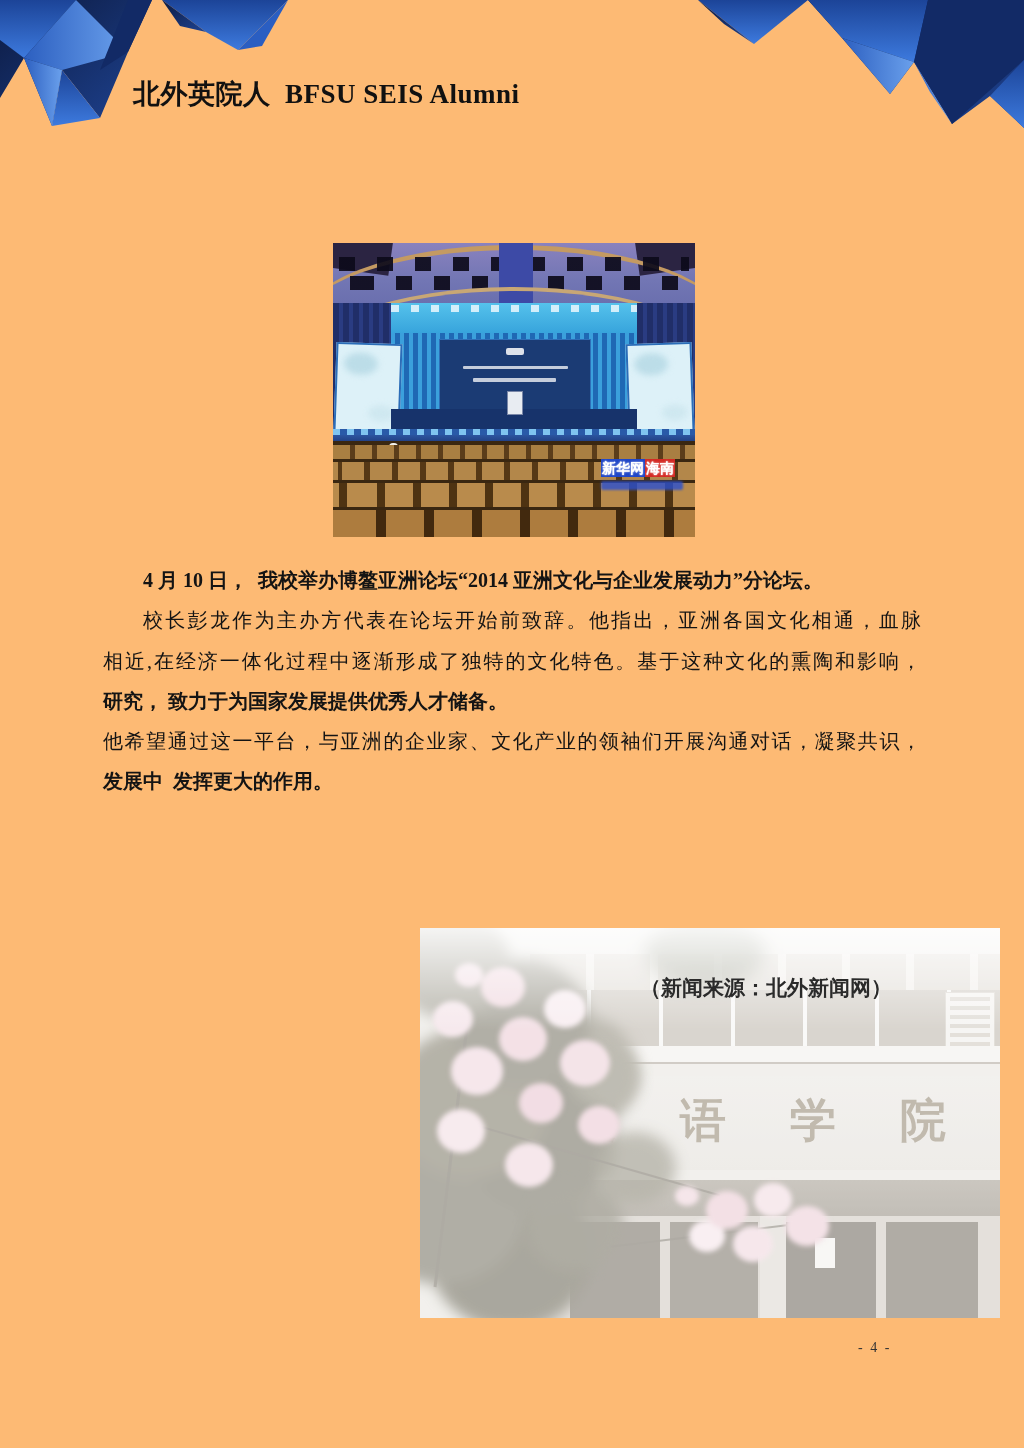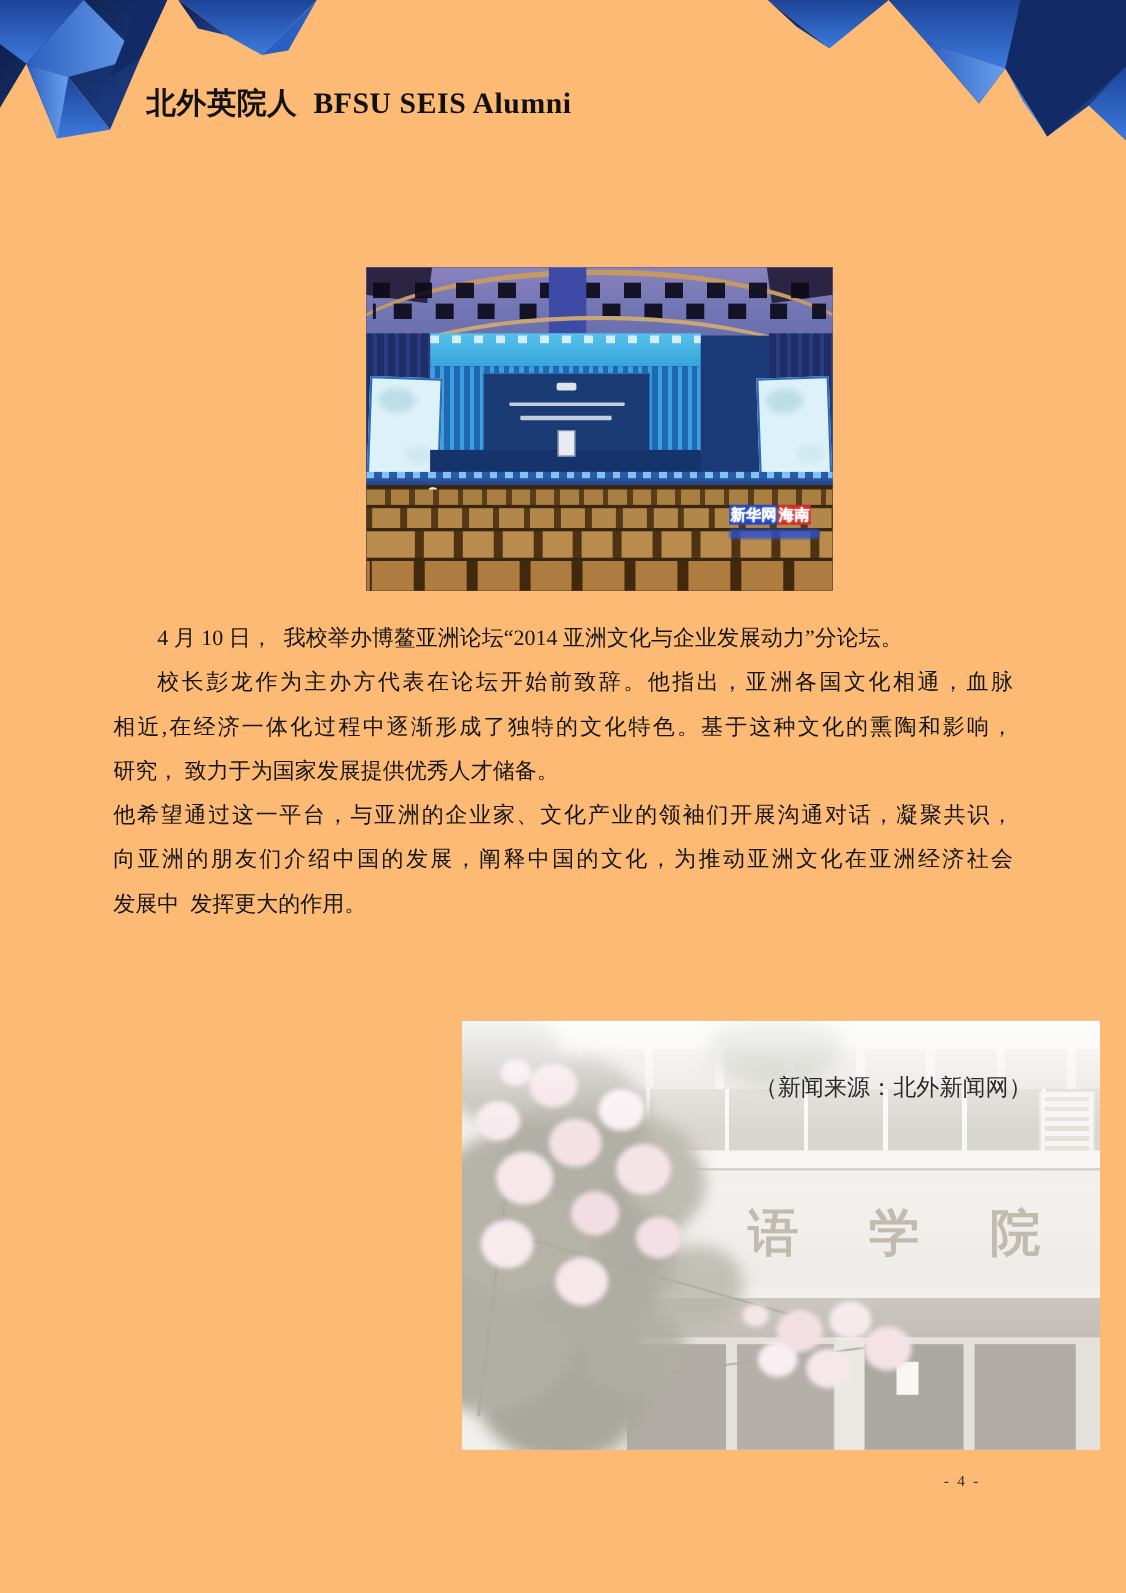--- a/index.html
+++ b/index.html
@@ -7,21 +7,21 @@
         font-family:"Liberation Serif","DejaVu Serif",serif;color:#1a1a1a;}
   .crystal{position:absolute;top:0;}
   .crystal.left{left:0;}
   .crystal.right{right:0;}
   .masthead{position:absolute;left:133px;top:76px;font-size:27px;font-weight:700;
             letter-spacing:.5px;color:#111;white-space:pre;}
   .title{position:absolute;left:0;top:172px;width:100%;margin:0;text-align:center;
          font-family:"Liberation Sans","DejaVu Sans",sans-serif;font-size:28px;font-weight:700;color:#111;}
 
   
-  .photo-hall{position:absolute;left:333px;top:243px;width:424px;height:294px;overflow:hidden;
+  .photo-hall{position:absolute;left:333px;top:243px;width:362px;height:294px;overflow:hidden;
               background:#1c3a78;}
   .ph-ceiling{position:absolute;left:0;top:0;right:0;height:62px;
               background:linear-gradient(180deg,#8a82be 0%,#7276b4 60%,#6a6fae 100%);overflow:hidden;}
   .ph-corner{position:absolute;top:-6px;width:70px;height:34px;background:#2b2442;}
   .ph-corner.l{left:-12px;transform:rotate(8deg);}
   .ph-corner.r{right:-12px;transform:rotate(-8deg);}
   .ph-arch{position:absolute;left:-36px;right:-36px;height:78px;
            border-top:5px solid #c49a62;border-radius:50% 50% 0 0 / 100% 100% 0 0;}
   .ph-arch.a1{top:2px;}
   .ph-arch.a2{top:44px;border-top-width:4px;border-top-color:#c8a775;}
@@ -73,21 +73,21 @@
       font-family:"Liberation Sans","DejaVu Sans",sans-serif;}
   .wm-b{display:inline-block;background:#1f46c8;color:#fff;font-size:14px;font-weight:700;
         padding:2px 1px;text-shadow:0 0 2px #fff;}
   .wm-r{display:inline-block;background:#d42a24;color:#fff;font-size:14px;font-weight:700;
         padding:2px 1px;text-shadow:0 0 2px #fff;}
   .wm-url{margin-top:4px;width:82px;height:9px;background:#2a50d0;opacity:.8;border-radius:2px;filter:blur(1px);}
 
   
   .article{position:absolute;left:103px;top:560px;width:818px;font-size:20px;line-height:40.3px;color:#141414;}
   .tline{text-align:justify;text-align-last:justify;white-space:normal;}
-  .tline.short{text-align-last:left;}
+  .tline.short{text-align-last:left;font-weight:bold;}
   .tline.ind{text-indent:2em;}
 
   
   .photo-building{position:absolute;left:420px;top:928px;width:580px;height:390px;overflow:hidden;
                   background:#eceae5;}
   .bld-windows-top{position:absolute;left:110px;top:26px;right:0;height:36px;
                    background:repeating-linear-gradient(90deg,#dcd7cf 0 56px,#efece7 56px 64px);}
   .bld-dark-band{position:absolute;left:95px;top:62px;right:0;height:56px;background:#c9c3ba;}
   .bld-dark-band:before{content:"";position:absolute;inset:0;
                    background:repeating-linear-gradient(90deg,rgba(255,255,255,.85) 0 4px,rgba(0,0,0,0) 4px 72px);}
@@ -130,21 +130,21 @@
                       96px 34px 0 7px #f6e8ec,116px 88px 0 11px #f0d8df,60px 190px 0 10px #f2dde3,
                       130px 150px 0 7px #eed2da;}
   .blos.p2{left:255px;top:258px;width:24px;height:20px;background:#f1dbe1;
            box-shadow:40px 14px 0 9px #eed3da,86px 4px 0 7px #f4e1e6,120px 30px 0 10px #efd6dd,
                       66px 48px 0 8px #f2dde3,20px 40px 0 6px #f6e8ec;}
   .photo-building:before{content:"";position:absolute;inset:0;z-index:5;pointer-events:none;
            background:linear-gradient(180deg,rgba(255,255,255,.85) 0%,rgba(255,255,255,0) 26%);}
   .photo-building:after{content:"";position:absolute;inset:0;z-index:6;pointer-events:none;
            background:rgba(255,255,255,.30);}
 
-  .source-note{position:absolute;left:686px;top:974px;font-size:21px;color:#2a2a2a;z-index:7;}
+  .source-note{position:absolute;left:640px;top:974px;font-size:21px;color:#2a2a2a;z-index:7;font-weight:bold;}
   .page-number{position:absolute;left:858px;top:1340px;font-size:14px;color:#333;letter-spacing:2px;}
 </style>
 </head>
 <body>
 
 <div class="page">
 
   <svg class="crystal left" width="290" height="132" viewBox="0 0 290 132">
     <defs>
       <linearGradient id="gA" x1="0" y1="0" x2="1" y2="1">
@@ -222,21 +222,20 @@
       <div class="wm-url"></div>
     </div>
   </div>
 
   <div class="article">
       <div class="tline ind short">4 月 10 日，&nbsp; 我校举办博鳌亚洲论坛“2014 亚洲文化与企业发展动力”分论坛。</div>
       <div class="tline ind">校长彭龙作为主办方代表在论坛开始前致辞。他指出，亚洲各国文化相通，血脉</div>
       <div class="tline">相近,在经济一体化过程中逐渐形成了独特的文化特色。基于这种文化的熏陶和影响，</div>
       <div class="tline short">研究，&nbsp;致力于为国家发展提供优秀人才储备。</div>
       <div class="tline">他希望通过这一平台，与亚洲的企业家、文化产业的领袖们开展沟通对话，凝聚共识，</div>
-      <div class="tline">向亚洲的朋友们介绍中国的发展，阐释中国的文化，为推动亚洲文化在亚洲经济社会</div>
       <div class="tline short">发展中&nbsp; 发挥更大的作用。</div>
     </div>
 
   <div class="photo-building">
     <div class="bld-windows-top"></div>
     <div class="bld-dark-band"></div>
     <div class="bld-grille"></div>
     <div class="bld-ledge"></div>
     <div class="bld-sign"></div>
     <div class="bld-sign-chars">

